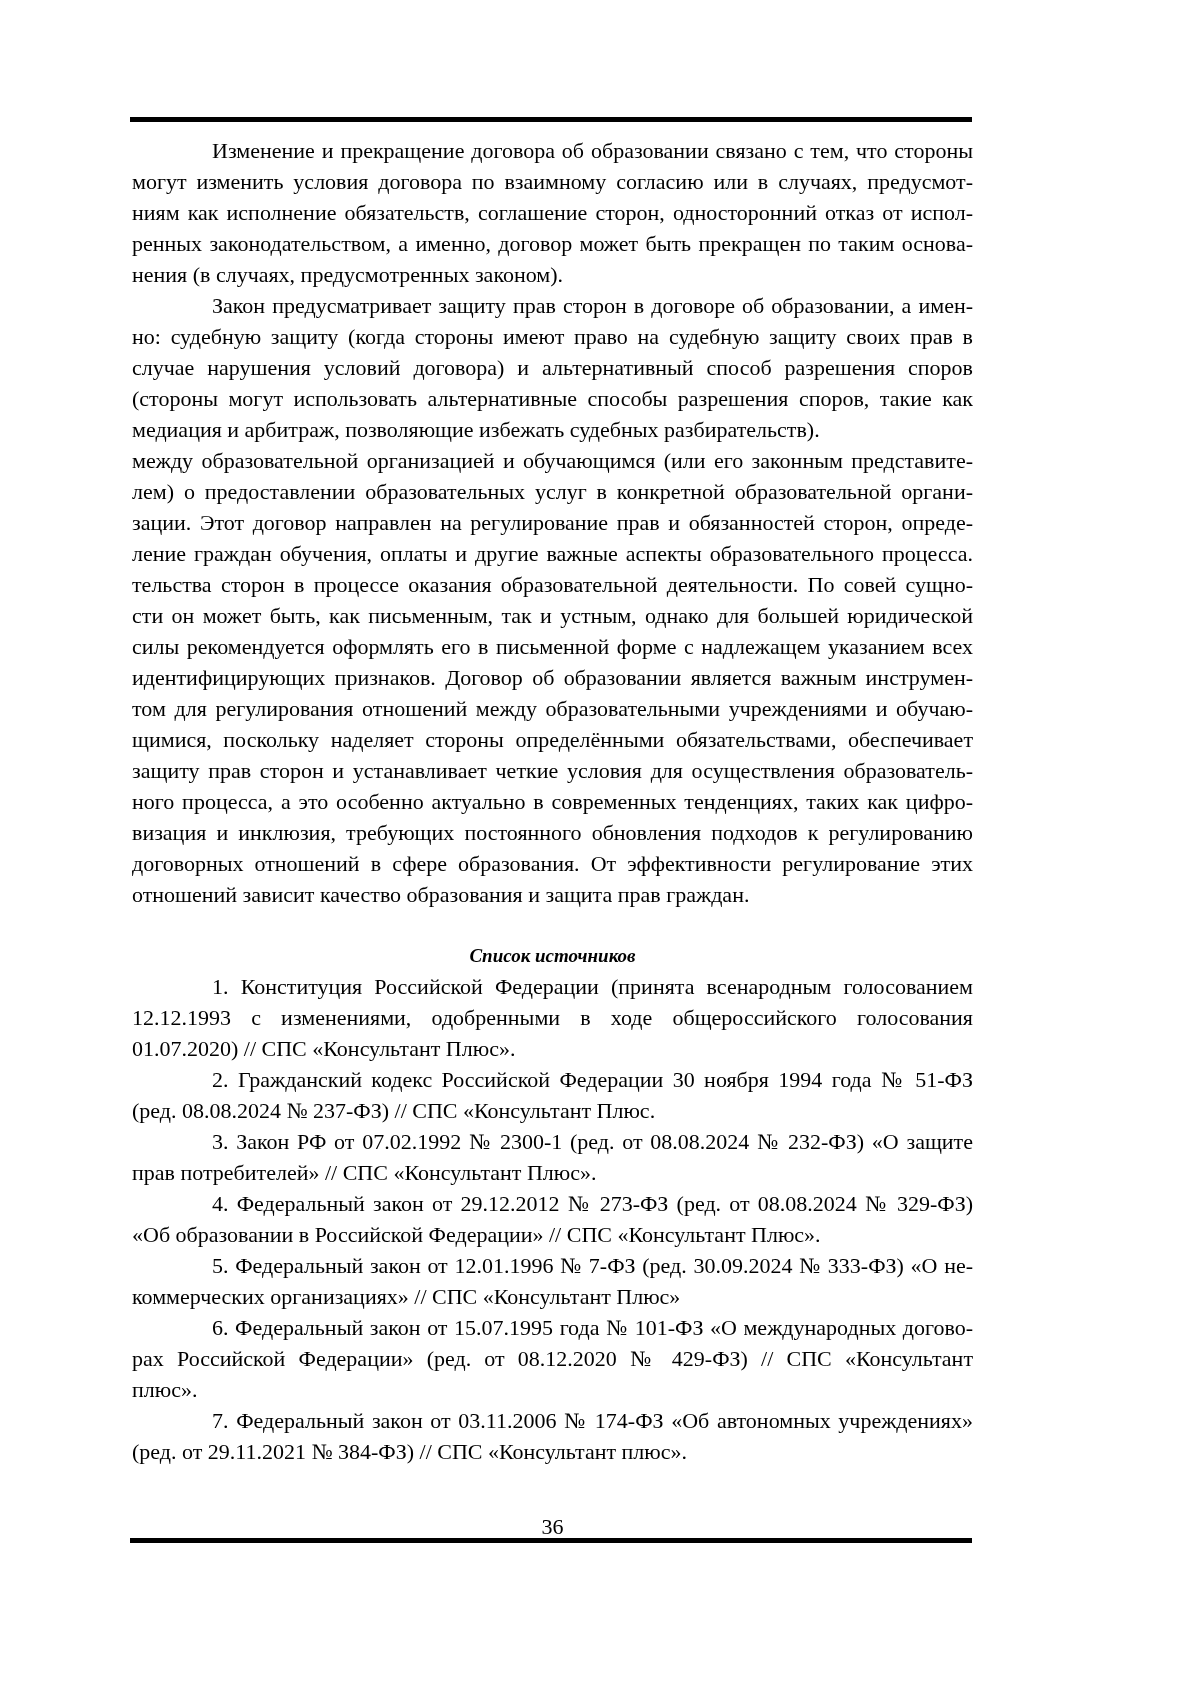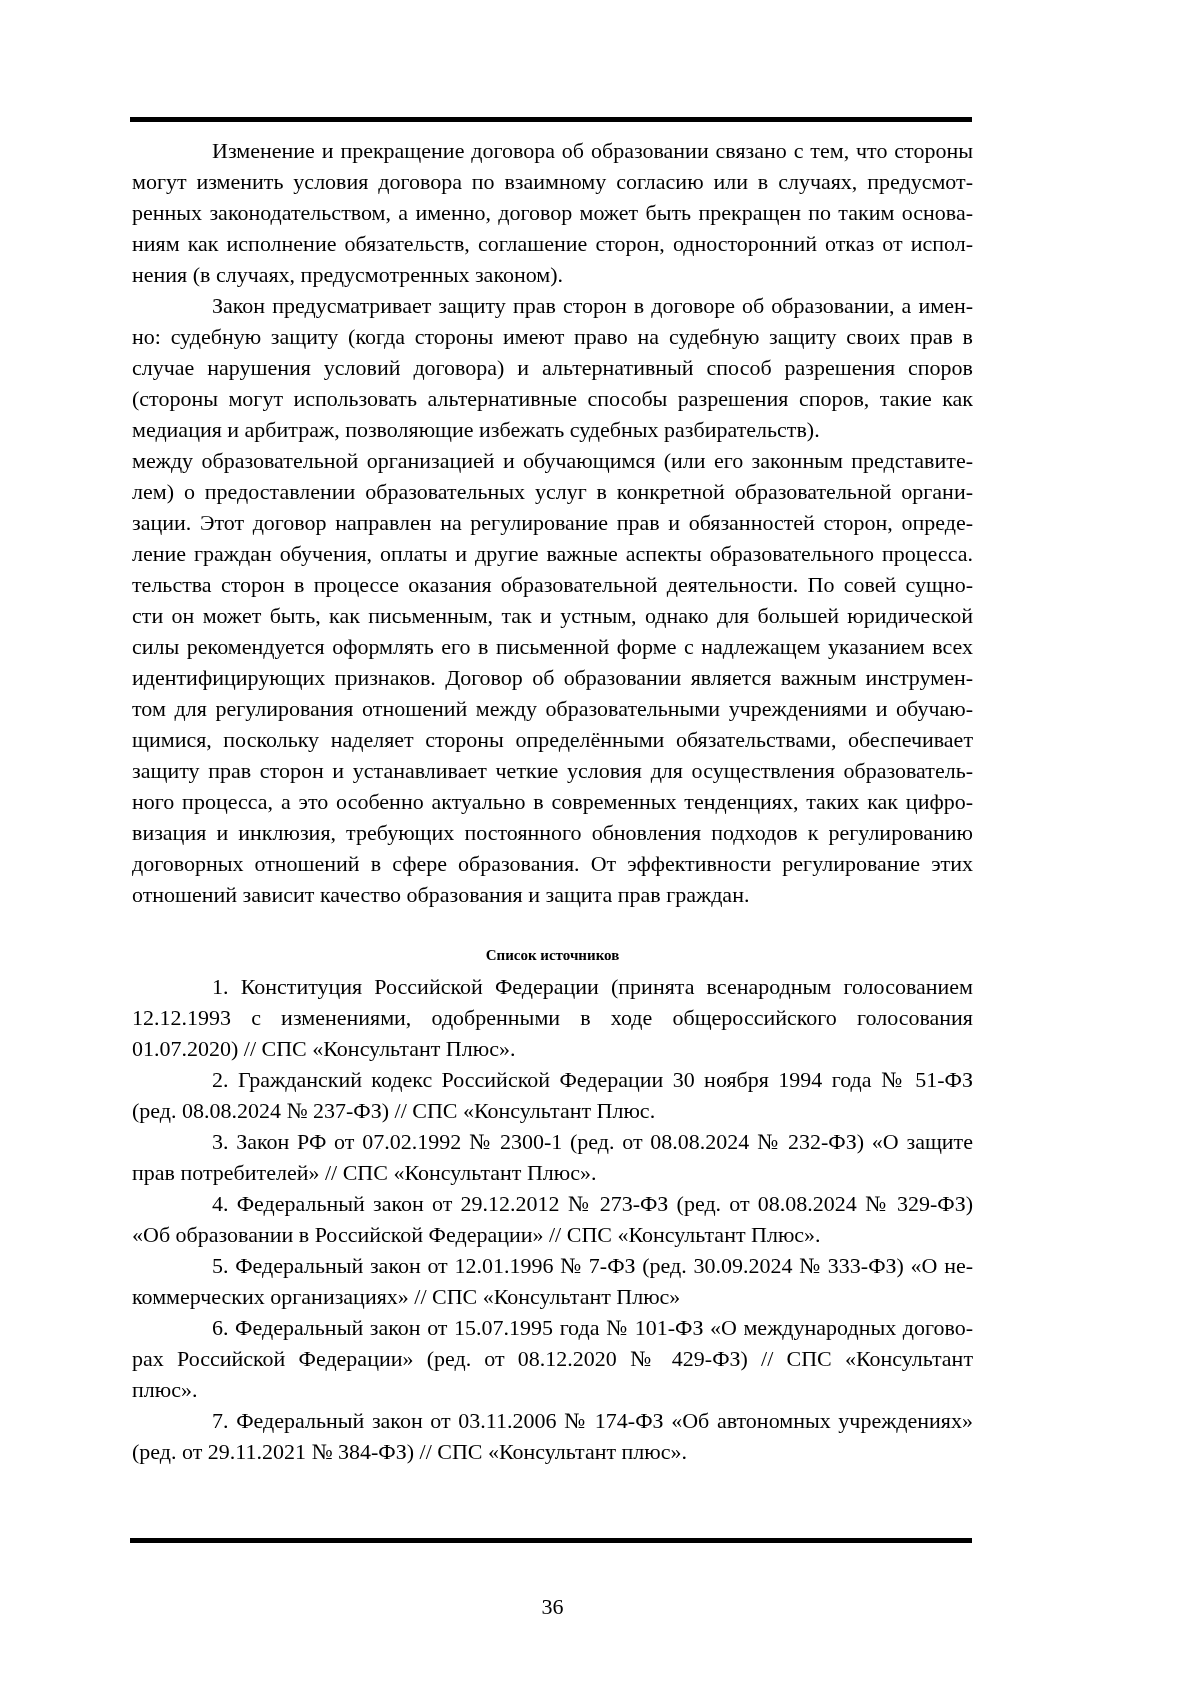--- a/index.html
+++ b/index.html
@@ -42,50 +42,51 @@
     text-align-last: justify;
     overflow: hidden;
     white-space: normal;
   }
   .line.last { text-align-last: left; }
   .line.first { text-indent: 80px; }
   .sources-heading {
     margin: 30px 0 0 0;
     height: 31px;
     line-height: 31px;
-    font-size: 15px;
+    font-size: 19px;
     font-weight: bold;
     text-align: center;
+    font-style: italic;
   }
   .references { margin: 0; padding: 0; }
   .page-number {
     position: absolute;
     left: 132px;
-    top: 1592px;
+    top: 1512px;
     width: 841px;
     text-align: center;
     font-size: 22px;
     line-height: 30px;
   }
 </style>
 </head>
 <body>
 
 <div class="page">
 
   <div class="rule rule-top"></div>
 
   <div class="column">
 
     <div class="body-text">
       <div class="paragraph">
           <div class="line first">Изменение и прекращение договора об образовании связано с тем, что стороны</div>
           <div class="line">могут изменить условия договора по взаимному согласию или в случаях, предусмот-</div>
+          <div class="line">ниям как исполнение обязательств, соглашение сторон, односторонний отказ от испол-</div>
           <div class="line">ренных законодательством, а именно, договор может быть прекращен по таким основа-</div>
-          <div class="line">ниям как исполнение обязательств, соглашение сторон, односторонний отказ от испол-</div>
           <div class="line last">нения (в случаях, предусмотренных законом).</div>
         </div>
       <div class="paragraph">
           <div class="line first">Закон предусматривает защиту прав сторон в договоре об образовании, а имен-</div>
           <div class="line">но: судебную защиту (когда стороны имеют право на судебную защиту своих прав в</div>
           <div class="line">случае нарушения условий договора) и альтернативный способ разрешения споров</div>
           <div class="line">(стороны могут использовать альтернативные способы разрешения споров, такие как</div>
           <div class="line last">медиация и арбитраж, позволяющие избежать судебных разбирательств).</div>
         </div>
       <div class="paragraph">

